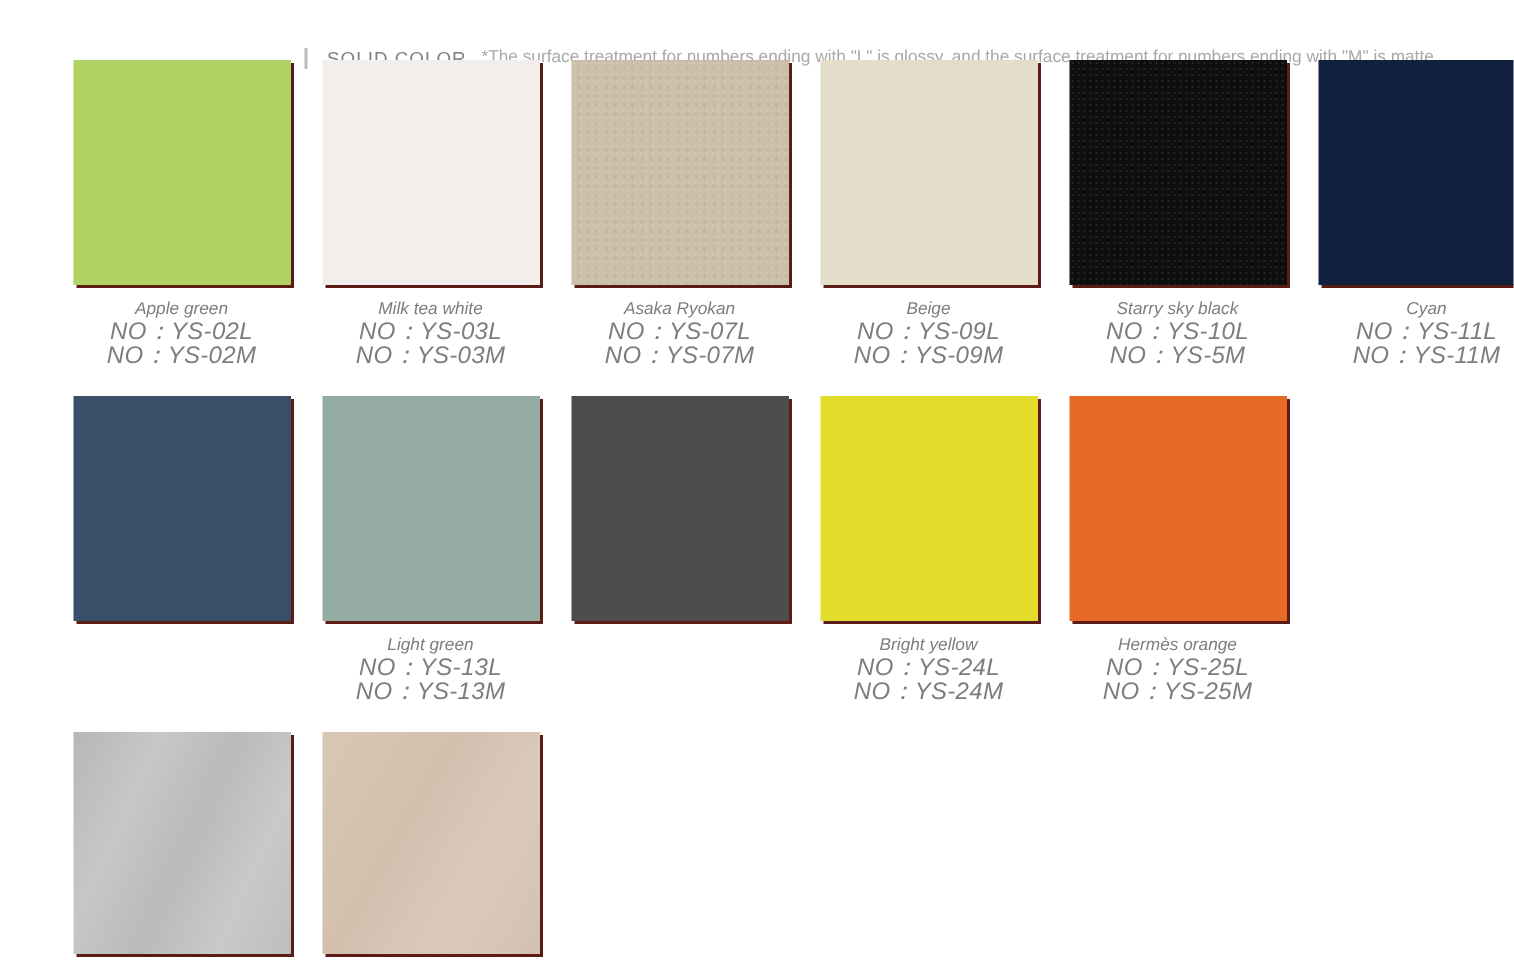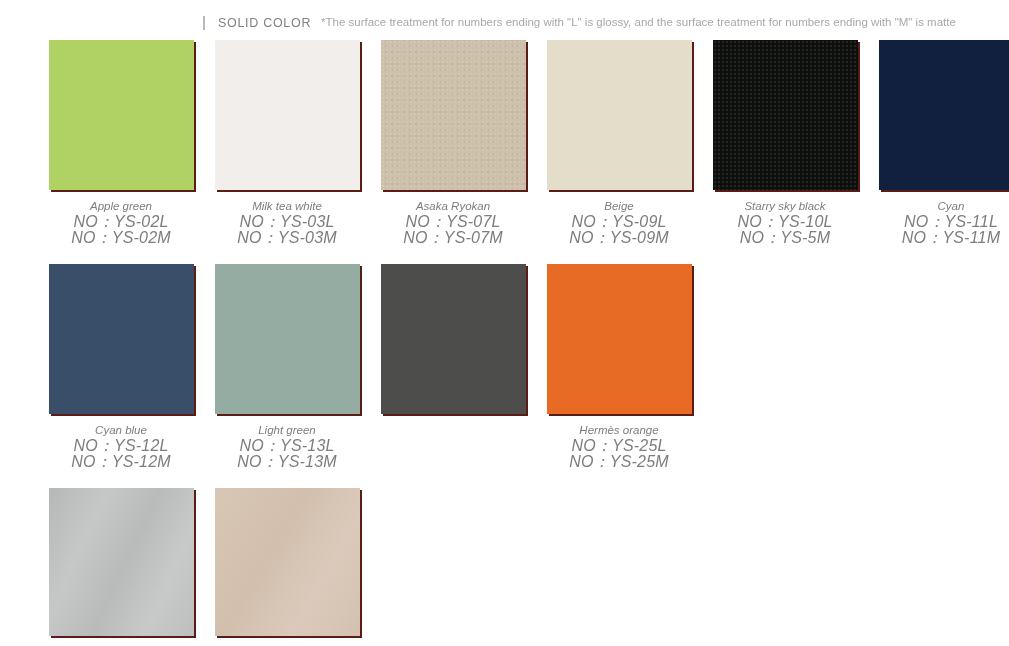--- a/index.html
+++ b/index.html
@@ -12,21 +12,21 @@
     height: 646px;
     position: relative;
     font-family: "Liberation Sans", sans-serif;
     overflow: hidden;
   }
 
   
   .header {
     position: absolute;
     left: 0;
-    top: 0;
+    top: 16px;
     width: 1009px;
     height: 40px;
   }
   .header-bar {
     position: absolute;
     left: 203px;
     top: 16px;
     width: 2px;
     height: 14px;
     background: #b9b9b9;
@@ -155,38 +155,41 @@
         <div class="labels">
           <div class="color-name">Cyan</div>
           <div class="color-no">NO：YS-11L</div>
           <div class="color-no">NO：YS-11M</div>
         </div>
       </div>
     </div>
   <div class="row row2">
       <div class="cell">
         <div class="swatch" style="background: rgb(57, 78, 104);"></div>
-        <div class="labels">
-          <div class="color-name">Cyan blue</div>
-          <div class="color-no">NO：YS-12L</div>
-          <div class="color-no">NO：YS-12M</div>
-        </div>
       </div>
       <div class="cell">
         <div class="swatch" style="background: rgb(149, 172, 163);"></div>
         <div class="labels">
           <div class="color-name">Light green</div>
           <div class="color-no">NO：YS-13L</div>
           <div class="color-no">NO：YS-13M</div>
         </div>
       </div>
       <div class="cell">
         <div class="swatch" style="background: rgb(77, 77, 76);"></div>
       </div>
       <div class="cell">
+        <div class="swatch" style="background: rgb(227, 220, 42);"></div>
+        <div class="labels">
+          <div class="color-name">Bright yellow</div>
+          <div class="color-no">NO：YS-24L</div>
+          <div class="color-no">NO：YS-24M</div>
+        </div>
+      </div>
+      <div class="cell">
         <div class="swatch" style="background: rgb(231, 106, 37);"></div>
         <div class="labels">
           <div class="color-name">Hermès orange</div>
           <div class="color-no">NO：YS-25L</div>
           <div class="color-no">NO：YS-25M</div>
         </div>
       </div>
     </div>
   <div class="row row3">
       <div class="cell">

